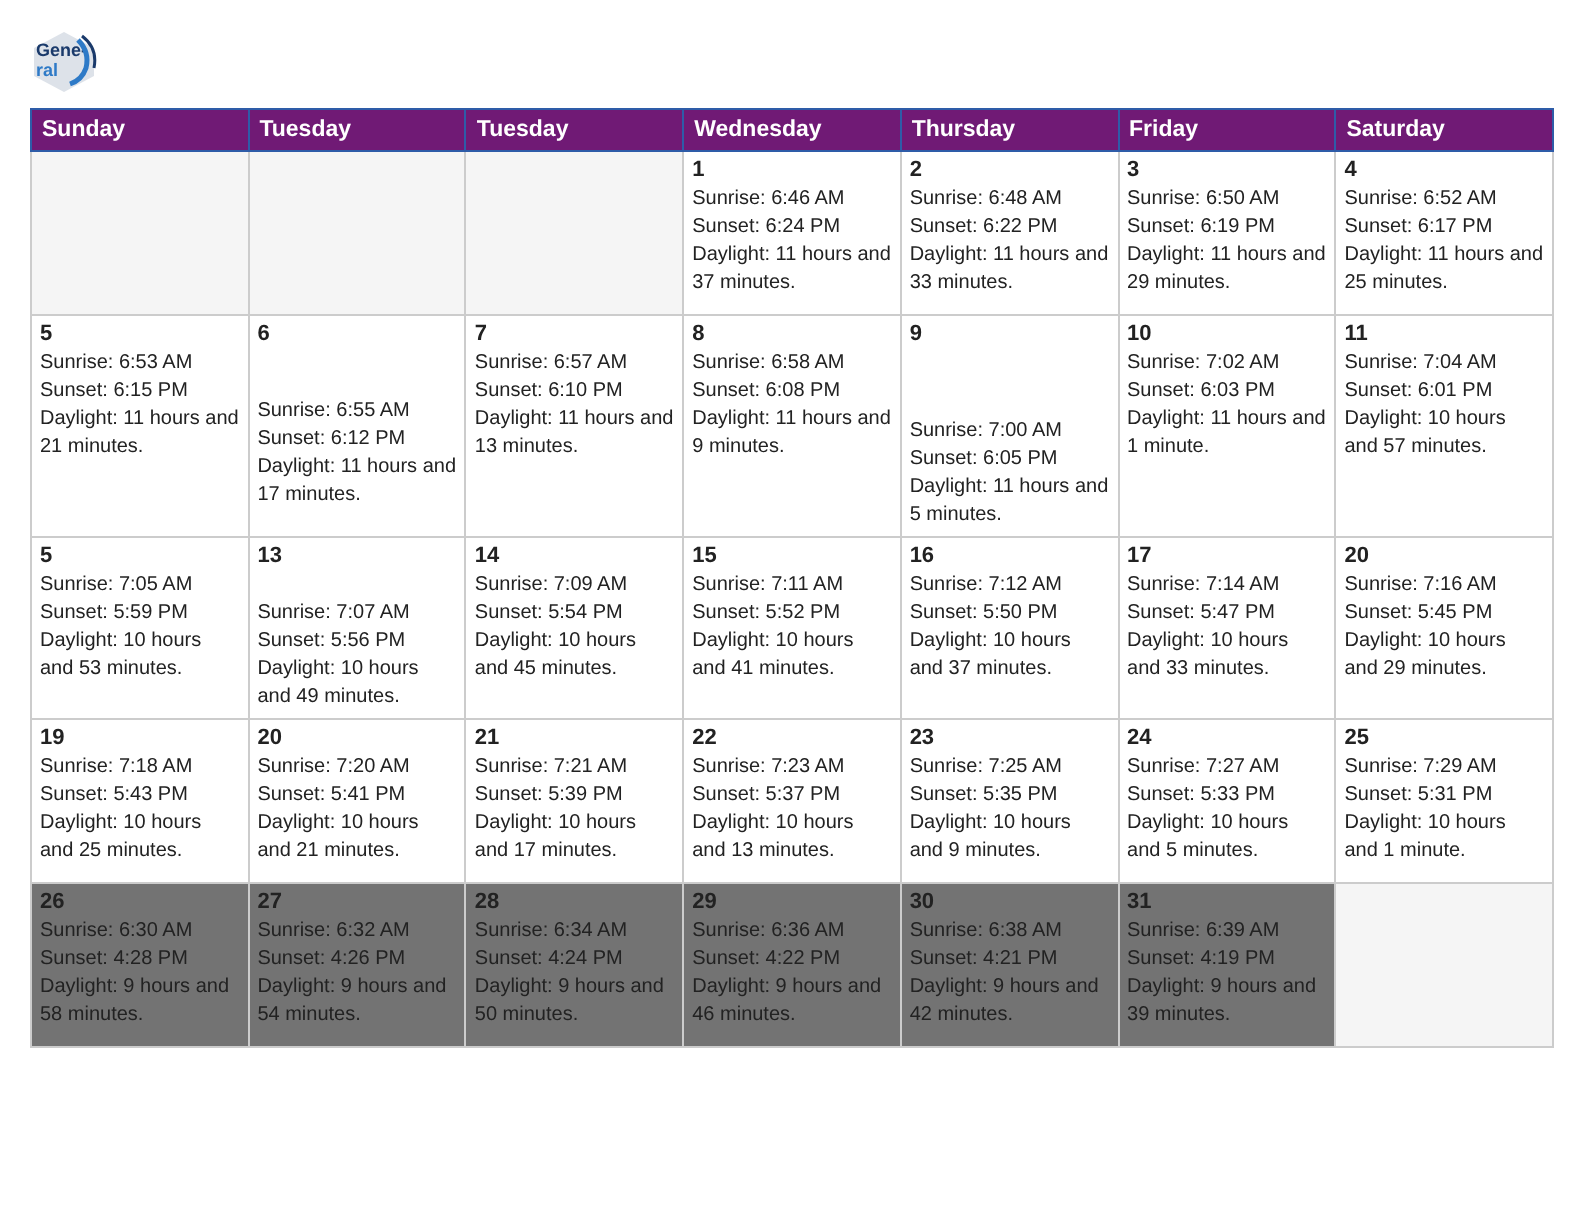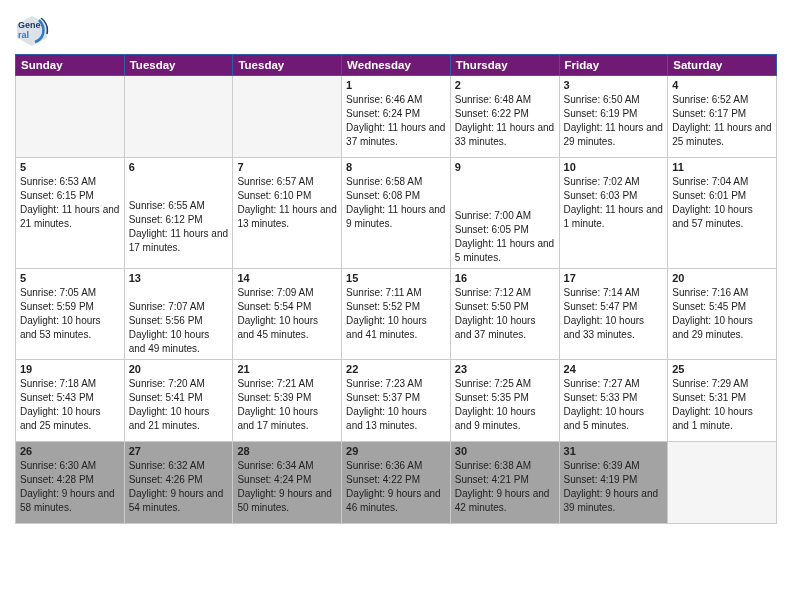--- a/index.html
+++ b/index.html
@@ -56,21 +56,21 @@
     .calendar tbody tr td {
       border: 1px solid #ccc;
       vertical-align: top;
       padding: 3px 4px;
       font-size: 9.5px;
       color: #222;
       height: 82px;
       background: #fff;
     }
     .calendar tbody tr:last-child td {
-      background: #a3a3a3;
+      background: #737373;
     }
     .day-num {
       font-size: 11px;
       font-weight: bold;
       margin-bottom: 2px;
       display: block;
     }
     .day-info {
       font-size: 10px;
       line-height: 1.4;

